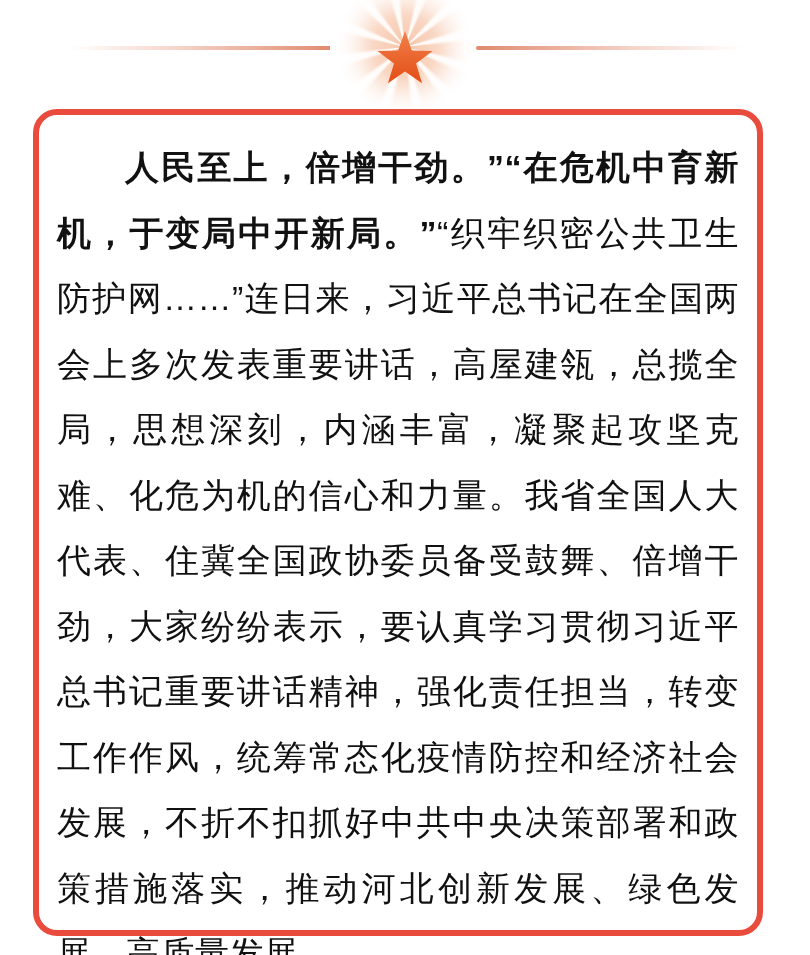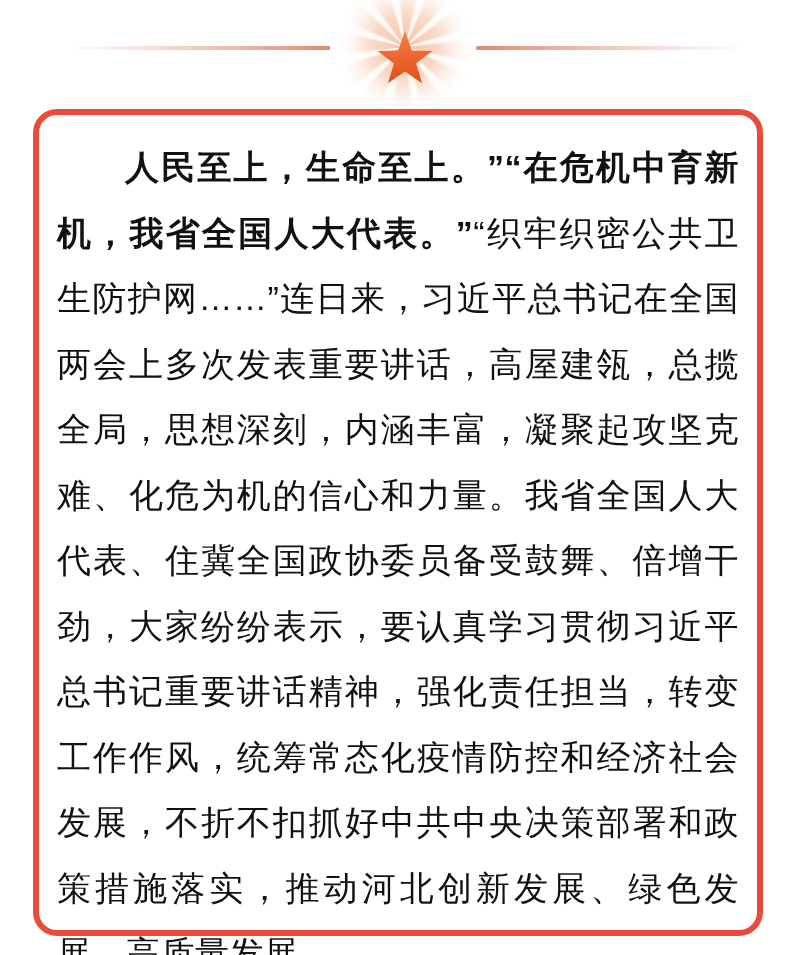--- a/index.html
+++ b/index.html
@@ -129,16 +129,16 @@
             <stop offset="100%" stop-color="#e34d15"></stop>
           </linearGradient>
         </defs>
         <polygon fill="url(#starGrad)" points="50,5 61.8,38.8 97.6,39.6 69,61.2 79.4,95.4 50,75 20.6,95.4 31,61.2 2.4,39.6 38.2,38.8"></polygon>
       </svg>
     </div>
     <div class="divider-line right"></div>
   </header>
 
   <article class="quote-box">
-    <p class="para"><strong>人民至上，生命至上。”“在危机中育新机，我省全国人大代表。”</strong><span>“织牢织密公共卫生防护网……”连日来，习近平总书记在全国两会上多次发表重要讲话，高屋建瓴，总揽全局，思想深刻，内涵丰富，凝聚起攻坚克难、化危为机的信心和力量。我省全国人大代表、住冀全国政协委员备受鼓舞、倍增干劲，大家纷纷表示，要认真学习贯彻习近平总书记重要讲话精神，强化责任担当，转变工作作风，统筹常态化疫情防控和经济社会发展，不折不扣抓好中共中央决策部署和政策措施落实，推动河北创新发展、绿色发展、高质量发展。</span></p>
+    <p class="para"><strong>人民至上，倍增干劲。”“在危机中育新机，于变局中开新局。”</strong><span>“织牢织密公共卫生防护网……”连日来，习近平总书记在全国两会上多次发表重要讲话，高屋建瓴，总揽全局，思想深刻，内涵丰富，凝聚起攻坚克难、化危为机的信心和力量。我省全国人大代表、住冀全国政协委员备受鼓舞、倍增干劲，大家纷纷表示，要认真学习贯彻习近平总书记重要讲话精神，强化责任担当，转变工作作风，统筹常态化疫情防控和经济社会发展，不折不扣抓好中共中央决策部署和政策措施落实，推动河北创新发展、绿色发展、高质量发展。</span></p>
   </article>
 
 </div>
 
 </body></html>

